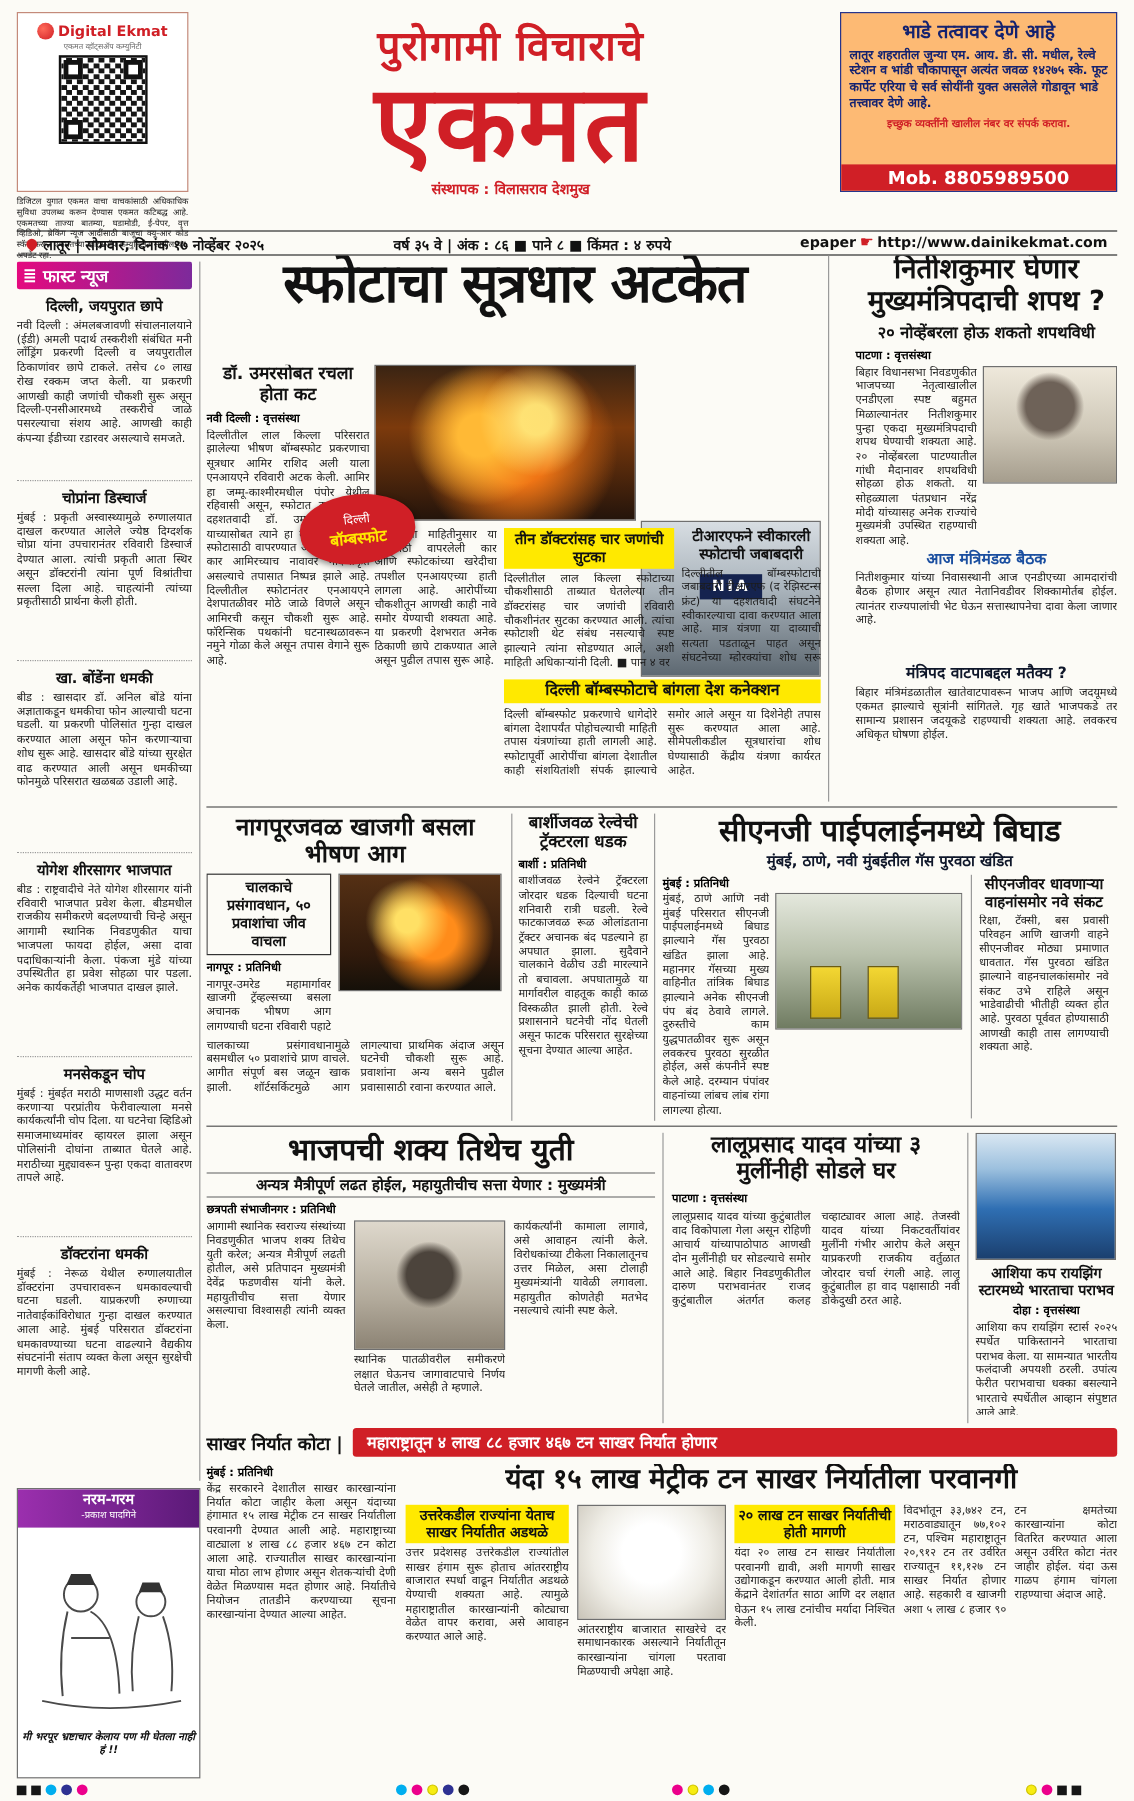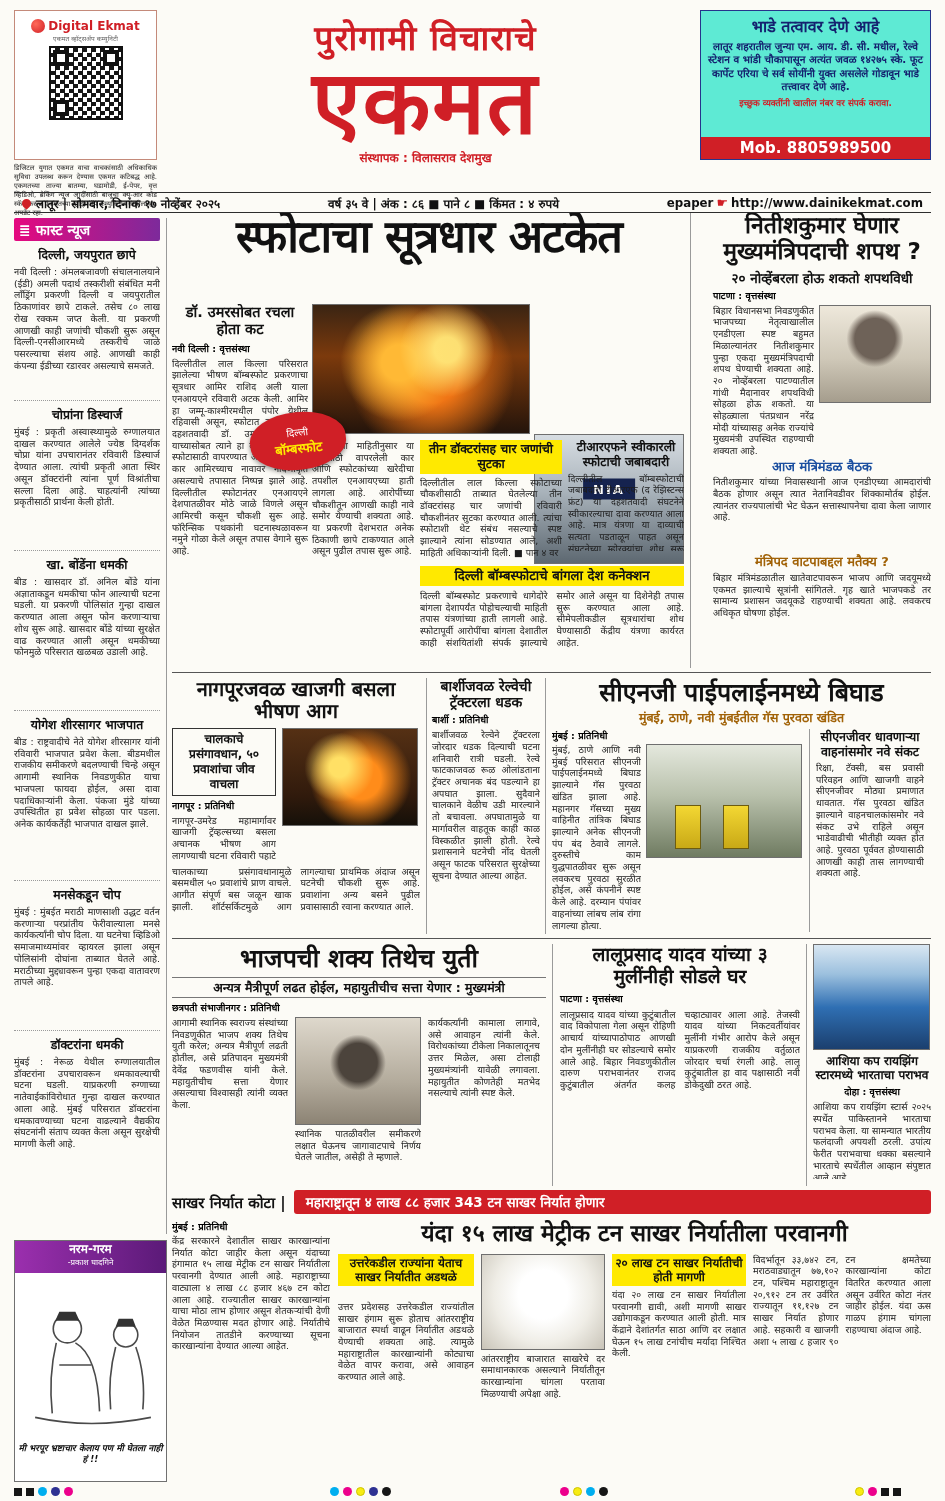--- a/index.html
+++ b/index.html
@@ -20,23 +20,23 @@
   .qr i{position:absolute;width:16px;height:16px;border:4px solid #111;background:#fff}
   .qr i.a{left:2px;top:2px}.qr i.b{right:2px;top:2px}.qr i.c{left:2px;bottom:2px}
   .digi-note{font-size:6.9px;line-height:1.3;color:#222;text-align:justify}
   .ekmat-logo{width:14px;height:14px;border-radius:50%;background:radial-gradient(circle at 35% 35%,#ff6a5a,#d01f26);display:inline-block;vertical-align:middle;margin-right:3px}
 
   .mast{ text-align:center;color:#d01f26 }
   .mast-tag{font-size:34px;font-weight:bold;letter-spacing:1px}
   .mast-title{font-size:88px;font-weight:bold;line-height:.98;letter-spacing:2px}
   .mast-founder{font-size:12px;font-weight:bold;margin-top:3px}
 
-  .ad-box{background:#5eead4;border:1.5px solid #26348c;overflow:hidden}
+  .ad-box{background:#fdba74;border:1.5px solid #26348c;overflow:hidden}
   .ad-title{color:#14226f;font-weight:bold;font-size:16px;text-align:center;padding-top:4px}
-  .ad-body{color:#14226f;font-size:10.3px;line-height:1.3;padding:3px 7px;text-align:center;font-weight:bold}
+  .ad-body{color:#14226f;font-size:10.3px;line-height:1.3;padding:3px 7px;font-weight:bold}
   .ad-note{color:#d01f26;font-size:8.8px;text-align:center;font-weight:bold}
   .ad-phone{position:absolute;left:0;right:0;bottom:0;height:22px;background:#d01f26;color:#fff;font-weight:bold;font-size:15px;text-align:center;line-height:22px}
 
   .datebar{border-top:1.6px solid #2d2d2d;border-bottom:1.6px solid #2d2d2d;display:flex;align-items:center;justify-content:space-between;padding:0 8px;font-size:11.8px;font-weight:bold}
   .pin{display:inline-block;width:9px;height:9px;background:#d01f26;border-radius:50% 50% 50% 0;transform:rotate(-45deg);margin-right:5px}
   .epap-ico{display:inline-block;color:#d01f26;font-size:13px;margin:0 3px}
 
   
   .fn{border-right:1px solid #9a9a9a;padding-right:6px}
   .fn-band{height:23px;background:linear-gradient(90deg,#e5097f,#7d2a9b);color:#fff;font-weight:bold;font-size:14px;display:flex;align-items:center;gap:5px;padding-left:5px;border-radius:2px}
@@ -61,21 +61,21 @@
   .nia-tag{position:absolute;left:50%;top:42%;transform:translate(-50%,-50%);background:#15234f;color:#fff;font-weight:bold;font-size:13px;padding:3px 10px;letter-spacing:2px}
   .ph-nitish{background:radial-gradient(circle at 50% 34%,#6e6258 0 24%,rgba(0,0,0,0) 34%),linear-gradient(180deg,#eee8db 0%,#cfc8b8 55%,#a59d8d 100%)}
   .ph-bus{background:radial-gradient(circle at 42% 40%,#ffe065 0 10%,rgba(0,0,0,0) 36%),radial-gradient(circle at 58% 52%,#ff8c1a 0 22%,rgba(0,0,0,0) 55%),linear-gradient(180deg,#553014 0%,#301a0c 70%,#151009 100%)}
   .ph-cng{background:linear-gradient(180deg,#e4e8dd 0%,#b9c1ac 45%,#6f7b61 100%)}
   .cng-pump{position:absolute;bottom:8px;width:26px;height:44px;background:linear-gradient(180deg,#f3d733,#c9a916);border:1px solid #6d5c10}
   .ph-fad{background:radial-gradient(circle at 50% 42%,#4c443c 0 22%,rgba(0,0,0,0) 32%),linear-gradient(180deg,#ded8cc 0%,#b3ab9c 60%,#8c8374 100%)}
   .ph-cric{background:linear-gradient(180deg,#d9e7f2 0%,#9cc0de 28%,#2f6fb3 60%,#1b3f6e 100%)}
   .ph-sugar{background:radial-gradient(circle at 50% 42%,#ffffff 0 30%,#efede6 60%,#c9c4b8 100%)}
 
   .subbox{border:1.2px solid #333;padding:3px 4px;font-weight:bold;font-size:12px;text-align:center;line-height:1.25}
-  .redtxt{color:#a16207}
+  .redtxt{color:#0f172a}
   .bluetxt{color:#1b4fa0}
 
   .kicker{font-size:15px;font-weight:bold;white-space:nowrap}
   .redband{flex:1;background:#d01f26;color:#fff;font-weight:bold;font-size:13.5px;padding:3px 12px;border-radius:3px;white-space:nowrap;overflow:hidden}
 
   .cartoon{border:1px solid #707070;background:#fff;overflow:hidden}
   .cartoon-head{height:32px;background:linear-gradient(90deg,#9b2fae,#5b1a78);color:#fff;text-align:center;padding-top:2px}
   .cartoon-title{font-size:12px;font-weight:bold;line-height:1.1}
   .cartoon-by{font-size:8px}
   .cartoon-cap{font-size:8.8px;font-weight:bold;text-align:center;font-style:italic;padding:2px 3px;line-height:1.25}
@@ -267,34 +267,34 @@
 
   <div class="abs" style="left:806px;top:944px;width:125px;height:242px;border-left:1px solid #9a9a9a;padding-left:6px;overflow:hidden">
     <div class="photo ph-cric" style="width:117px;height:106px"></div>
     <div class="bhead" style="font-size:12px;line-height:1.18;margin-top:4px">आशिया कप रायझिंग स्टारमध्ये भारताचा पराभव</div>
     <div class="dl" style="text-align:center;margin:3px 0">दोहा : वृत्तसंस्था</div>
     <div class="body-sm" style="height:78px">आशिया कप रायझिंग स्टार्स २०२५ स्पर्धेत पाकिस्तानने भारताचा पराभव केला. या सामन्यात भारतीय फलंदाजी अपयशी ठरली. उपांत्य फेरीत पराभवाचा धक्का बसल्याने भारताचे स्पर्धेतील आव्हान संपुष्टात आले आहे.</div>
   </div>
 
   <div class="abs" style="left:172px;top:1190px;width:759px;height:24px;display:flex;align-items:center;gap:8px">
     <span class="kicker">साखर निर्यात कोटा |</span>
-    <span class="redband">महाराष्ट्रातून ४ लाख ८८ हजार 343 टन साखर निर्यात होणार</span>
+    <span class="redband">महाराष्ट्रातून ४ लाख ८८ हजार ४६७ टन साखर निर्यात होणार</span>
   </div>
 
   <div class="abs" style="left:172px;top:1220px;width:759px;height:262px;overflow:hidden">
     <div class="abs" style="left:0;top:0;width:158px;height:262px">
       <div class="dl" style="margin-bottom:2px">मुंबई : प्रतिनिधी</div>
       <div class="body-sm" style="height:244px">केंद्र सरकारने देशातील साखर कारखान्यांना निर्यात कोटा जाहीर केला असून यंदाच्या हंगामात १५ लाख मेट्रीक टन साखर निर्यातीला परवानगी देण्यात आली आहे. महाराष्ट्राच्या वाट्याला ४ लाख ८८ हजार ४६७ टन कोटा आला आहे. राज्यातील साखर कारखान्यांना याचा मोठा लाभ होणार असून शेतकऱ्यांची देणी वेळेत मिळण्यास मदत होणार आहे. निर्यातीचे नियोजन तातडीने करण्याच्या सूचना कारखान्यांना देण्यात आल्या आहेत.</div>
     </div>
     <div class="abs" style="left:166px;top:0;width:593px;height:262px">
       <div class="bhead" style="font-size:23px;white-space:nowrap;overflow:hidden">यंदा १५ लाख मेट्रीक टन साखर निर्यातीला परवानगी</div>
       <div style="display:flex;gap:7px;margin-top:6px">
         <div style="width:136px">
           <div class="yhead" style="font-size:11.8px">उत्तरेकडील राज्यांना येताच साखर निर्यातीत अडथळे</div>
-          <div class="body-sm" style="height:154px;margin-top:15px">उत्तर प्रदेशसह उत्तरेकडील राज्यांतील साखर हंगाम सुरू होताच आंतरराष्ट्रीय बाजारात स्पर्धा वाढून निर्यातीत अडथळे येण्याची शक्यता आहे. त्यामुळे महाराष्ट्रातील कारखान्यांनी कोट्याचा वेळेत वापर करावा, असे आवाहन करण्यात आले आहे.</div>
+          <div class="body-sm" style="height:154px;margin-top:3px">उत्तर प्रदेशसह उत्तरेकडील राज्यांतील साखर हंगाम सुरू होताच आंतरराष्ट्रीय बाजारात स्पर्धा वाढून निर्यातीत अडथळे येण्याची शक्यता आहे. त्यामुळे महाराष्ट्रातील कारखान्यांनी कोट्याचा वेळेत वापर करावा, असे आवाहन करण्यात आले आहे.</div>
         </div>
         <div style="width:124px">
           <div class="photo ph-sugar" style="width:124px;height:96px"></div>
           <div class="body-sm" style="height:92px;margin-top:3px">आंतरराष्ट्रीय बाजारात साखरेचे दर समाधानकारक असल्याने निर्यातीतून कारखान्यांना चांगला परतावा मिळण्याची अपेक्षा आहे.</div>
         </div>
         <div style="width:134px">
           <div class="yhead" style="font-size:11.8px">२० लाख टन साखर निर्यातीची होती मागणी</div>
           <div class="body-sm" style="height:154px;margin-top:3px">यंदा २० लाख टन साखर निर्यातीला परवानगी द्यावी, अशी मागणी साखर उद्योगाकडून करण्यात आली होती. मात्र केंद्राने देशांतर्गत साठा आणि दर लक्षात घेऊन १५ लाख टनांचीच मर्यादा निश्चित केली.</div>
         </div>
         <div class="body-sm" style="flex:1;height:192px;column-count:2;column-gap:7px">विदर्भातून ३३,७४२ टन, मराठवाड्यातून ७७,१०२ टन, पश्चिम महाराष्ट्रातून २०,९१२ टन तर उर्वरित राज्यातून ११,१२७ टन साखर निर्यात होणार आहे. सहकारी व खाजगी अशा ५ लाख ८ हजार ९० टन क्षमतेच्या कारखान्यांना कोटा वितरित करण्यात आला असून उर्वरित कोटा नंतर जाहीर होईल. यंदा ऊस गाळप हंगाम चांगला राहण्याचा अंदाज आहे.</div>

